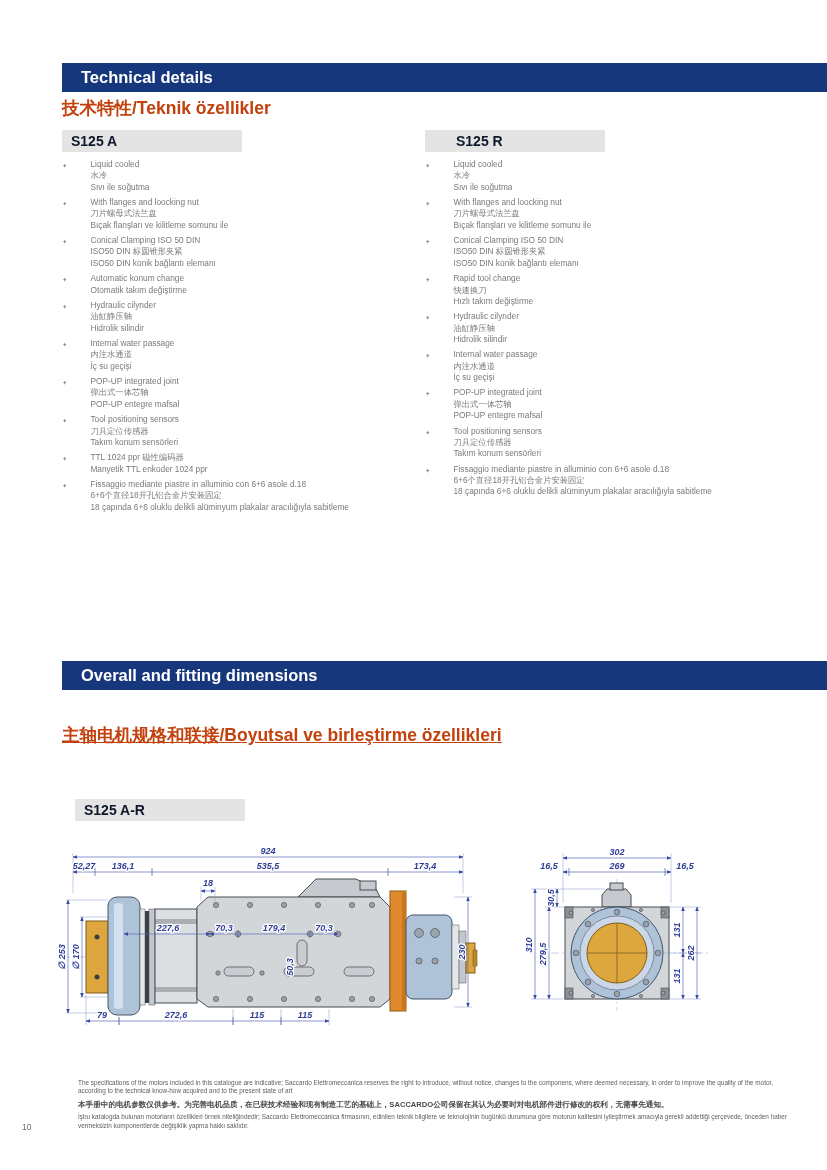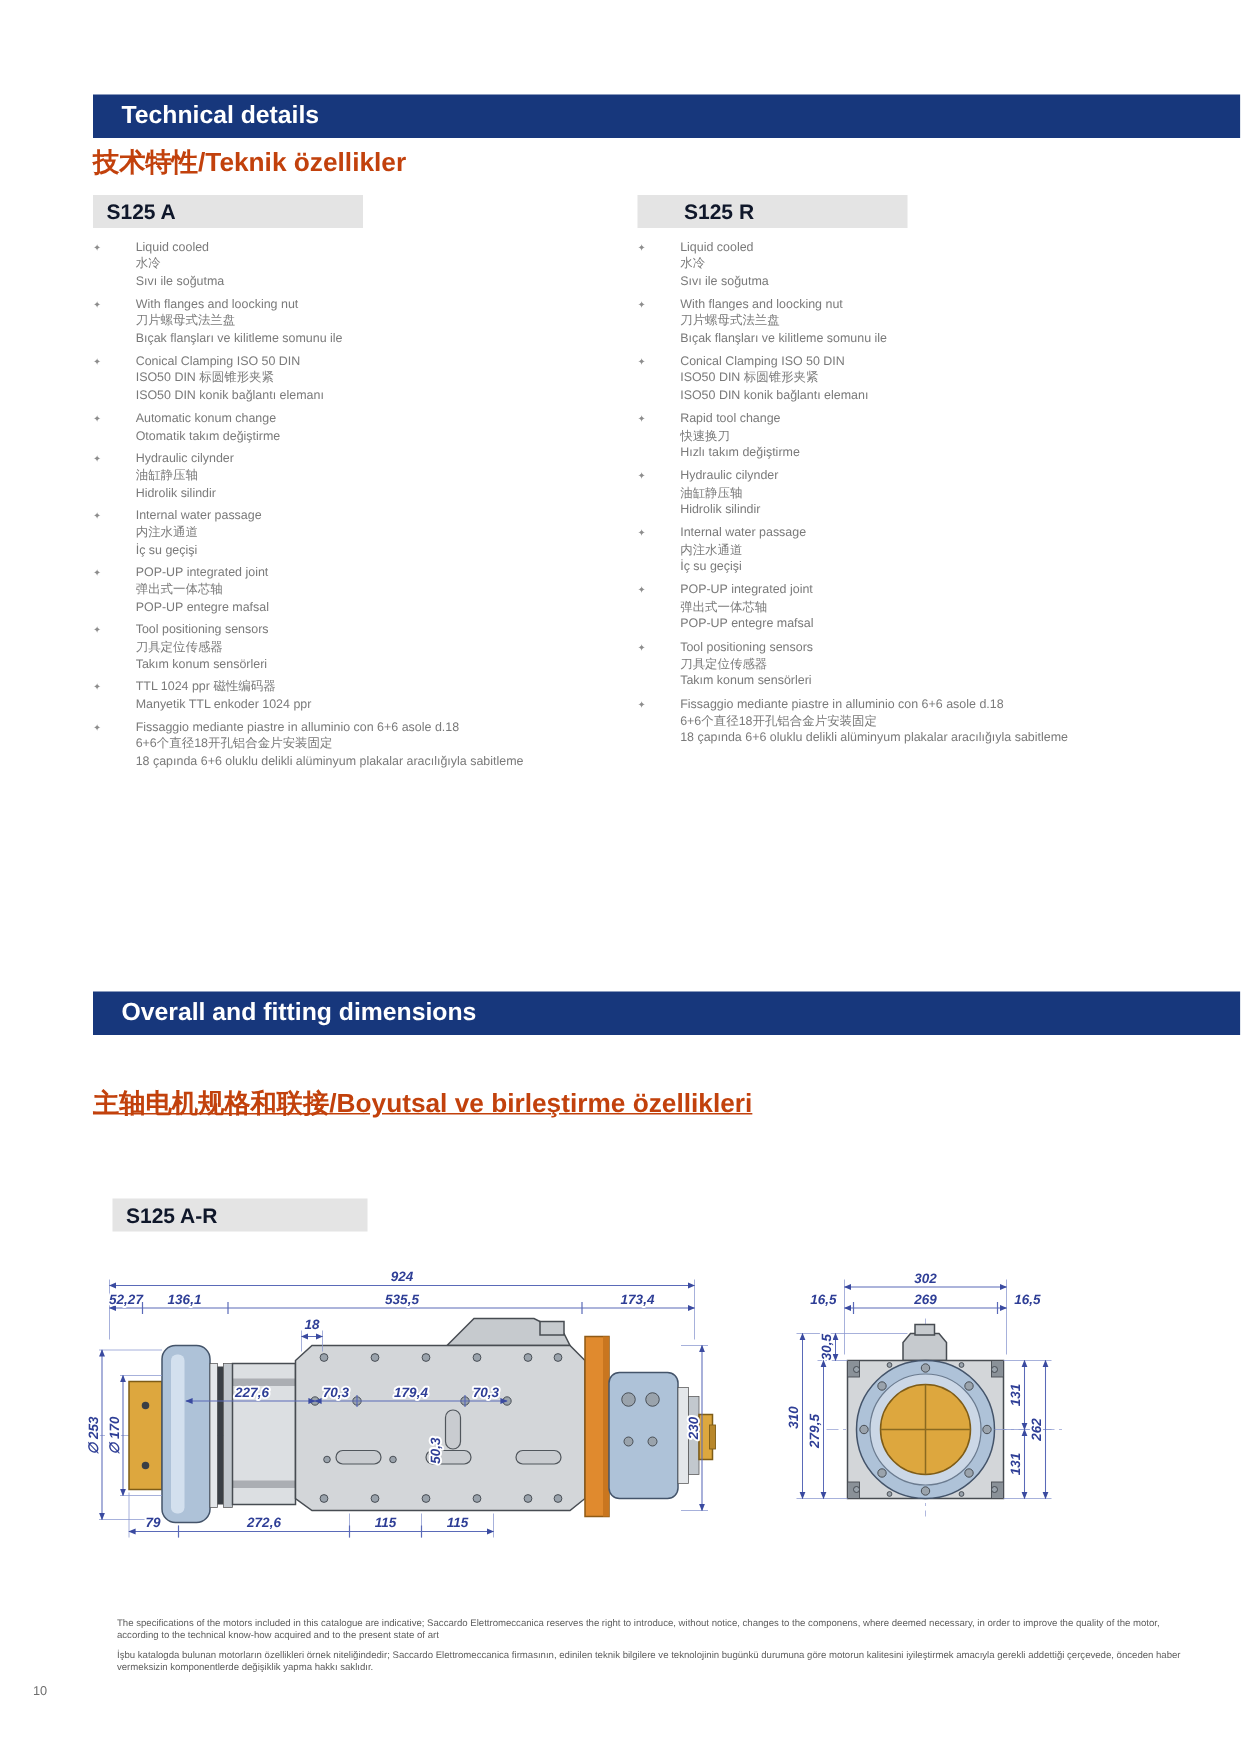--- a/index.html
+++ b/index.html
@@ -406,18 +406,19 @@
       <text class="dimtext" transform="rotate(-90 175 85)" x="175" y="85">131</text>
       <line class="dim" x1="178" y1="108" x2="178" y2="154"></line>
       <text class="dimtext" transform="rotate(-90 175 131)" x="175" y="131">131</text>
       <line class="dim" x1="192" y1="62" x2="192" y2="154"></line>
       <text class="dimtext" transform="rotate(-90 189 108)" x="189" y="108">262</text>
     </g>
   </svg>
 
   <div class="footer">
     <p class="f-en">The specifications of the motors included in this catalogue are indicative; Saccardo Elettromeccanica reserves the right to introduce, without notice, changes to the componens, where deemed necessary, in order to improve the quality of the motor, according to the technical know-how acquired and to the present state of art</p>
+    <p class="f-zh">本手册中的电机参数仅供参考。为完善电机品质，在已获技术经验和现有制造工艺的基础上，SACCARDO公司保留在其认为必要时对电机部件进行修改的权利，无需事先通知。</p>
     <p class="f-tr">İşbu katalogda bulunan motorların özellikleri örnek niteliğindedir; Saccardo Elettromeccanica firmasının, edinilen teknik bilgilere ve teknolojinin bugünkü durumuna göre motorun kalitesini iyileştirmek amacıyla gerekli addettiği çerçevede, önceden haber vermeksizin komponentlerde değişiklik yapma hakkı saklıdır.</p>
   </div>
 
   <div class="pagenum">10</div>
 
 </div>
 
 </body></html>

